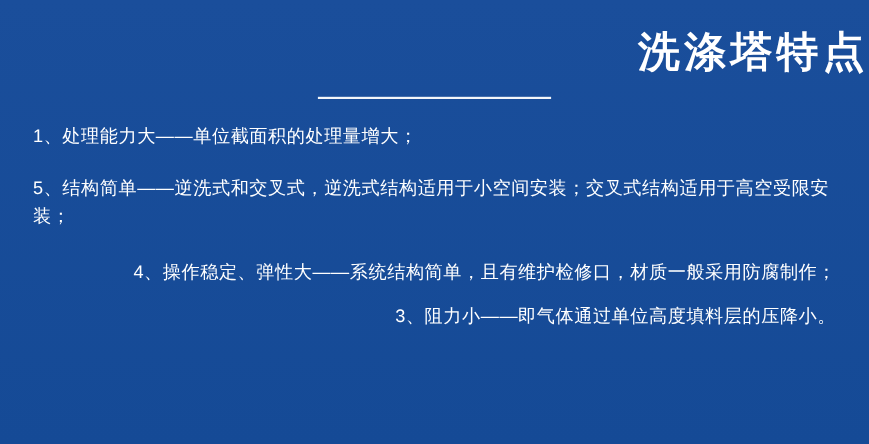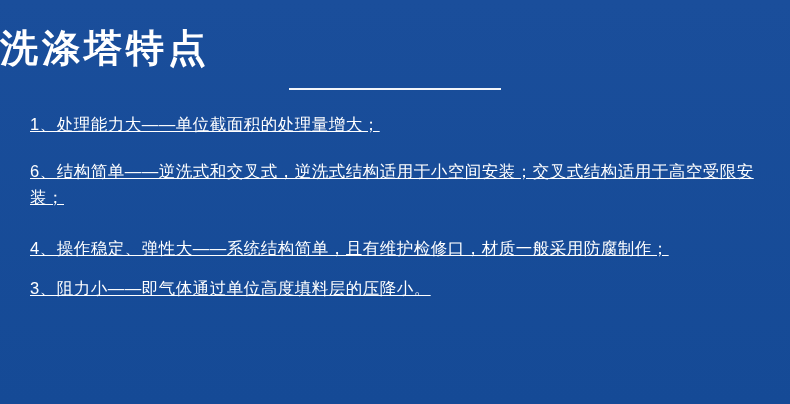--- a/index.html
+++ b/index.html
@@ -14,21 +14,21 @@
     overflow: hidden;
   }
   .slide {
     position: relative;
     width: 790px;
     height: 404px;
     background: linear-gradient(180deg, #1a4e9b 0%, #154a96 100%);
     box-sizing: border-box;
   }
   .title {
-    text-align: left;
+    text-align: right;
     color: #ffffff;
     font-size: 38px;
     font-weight: bold;
     letter-spacing: 4px;
     padding-top: 26px;
     line-height: 1.2;
   }
   .title-rule {
     width: 212px;
     height: 2px;
@@ -39,37 +39,37 @@
   .body {
     padding: 22px 30px 0 30px;
   }
   .line {
     color: #ffffff;
     font-size: 16.5px;
     line-height: 1.55;
     letter-spacing: 0.5px;
     margin: 0 0 22px 0;
     white-space: pre-wrap;
-    text-decoration: underline;
   }
   .line.wrap {
     margin-bottom: 26px;
   }
   .line.tight {
     margin-bottom: 14px;
+    text-align: right;
   }
 </style>
 </head>
 <body>
 
 <div class="slide">
 
   <div class="title">洗涤塔特点</div>
   <div class="title-rule"></div>
 
   <div class="body">
     <p class="line">1、处理能力大——单位截面积的处理量增大；</p>
-    <p class="line wrap">6、结构简单——逆洗式和交叉式，逆洗式结构适用于小空间安装；交叉式结构适用于高空受限安装；</p>
+    <p class="line wrap">5、结构简单——逆洗式和交叉式，逆洗式结构适用于小空间安装；交叉式结构适用于高空受限安装；</p>
     <p class="line tight">4、操作稳定、弹性大——系统结构简单，且有维护检修口，材质一般采用防腐制作；</p>
     <p class="line tight">3、阻力小——即气体通过单位高度填料层的压降小。</p>
   </div>
 
 </div>
 
 </body></html>

